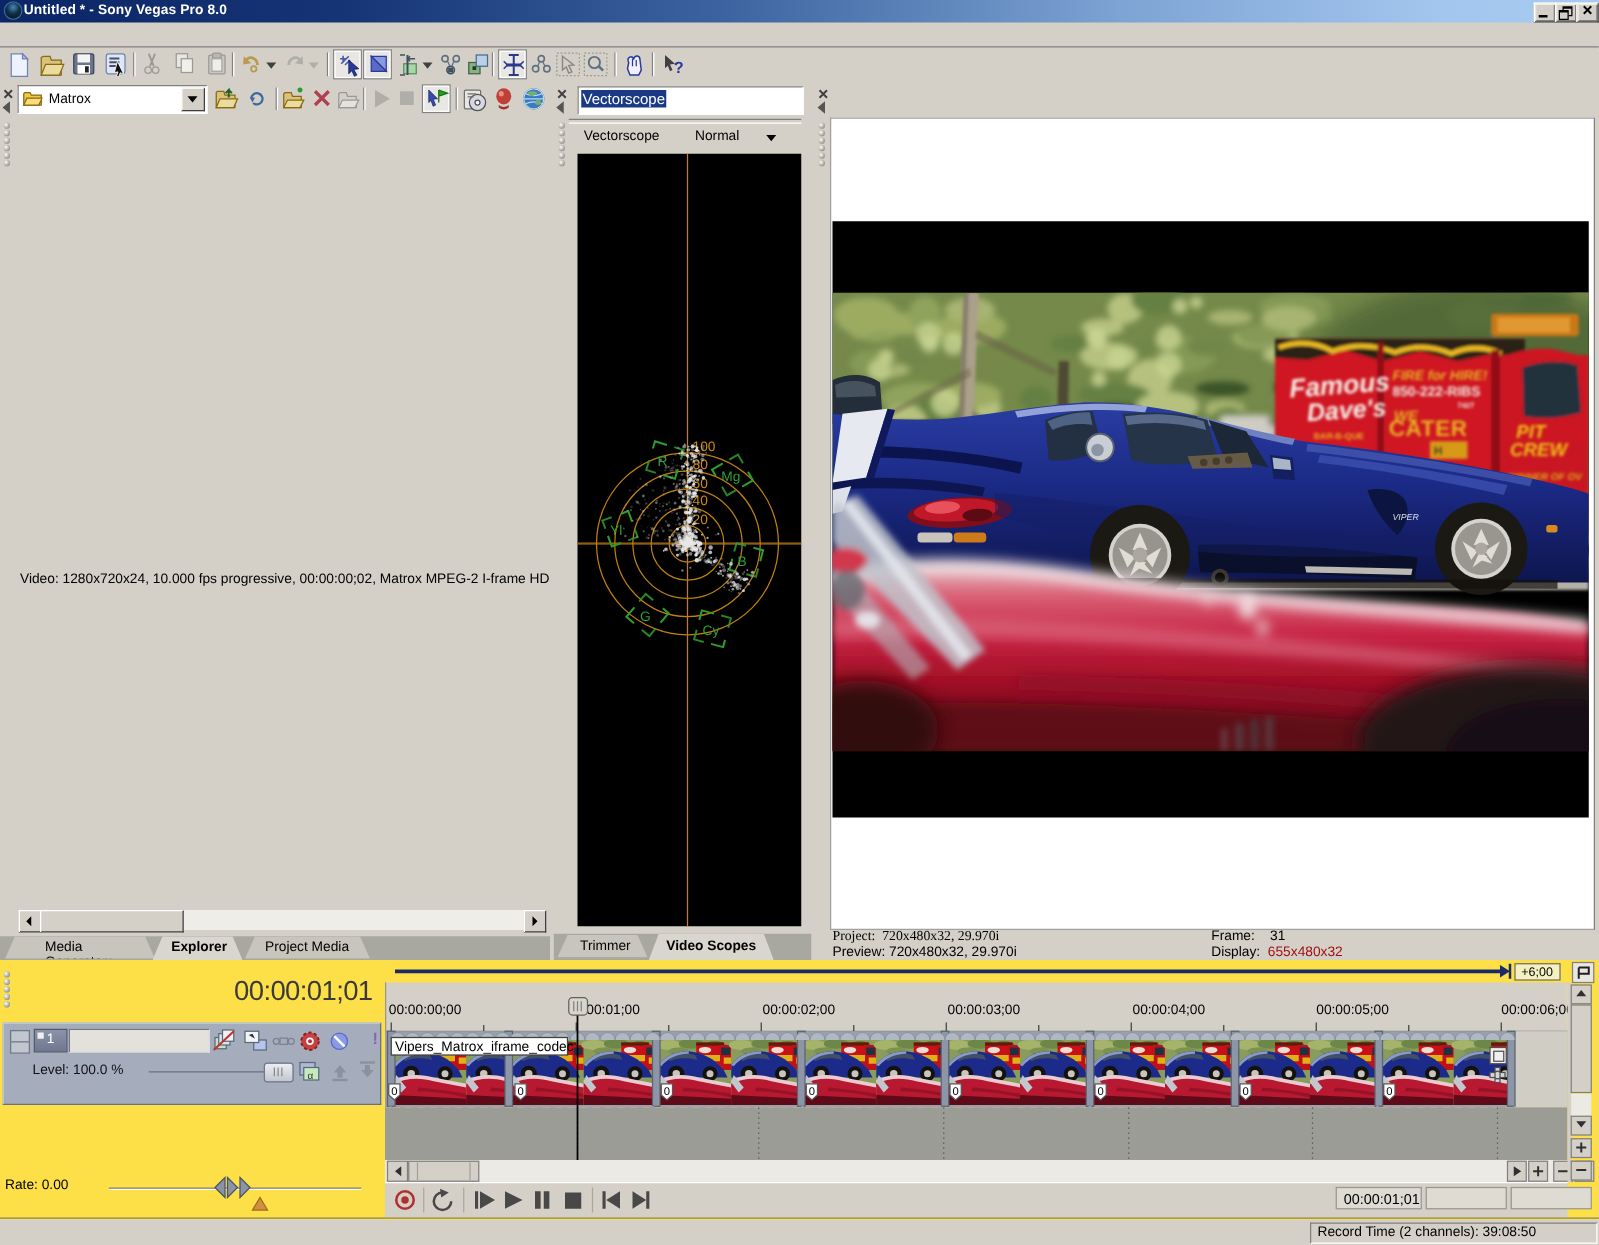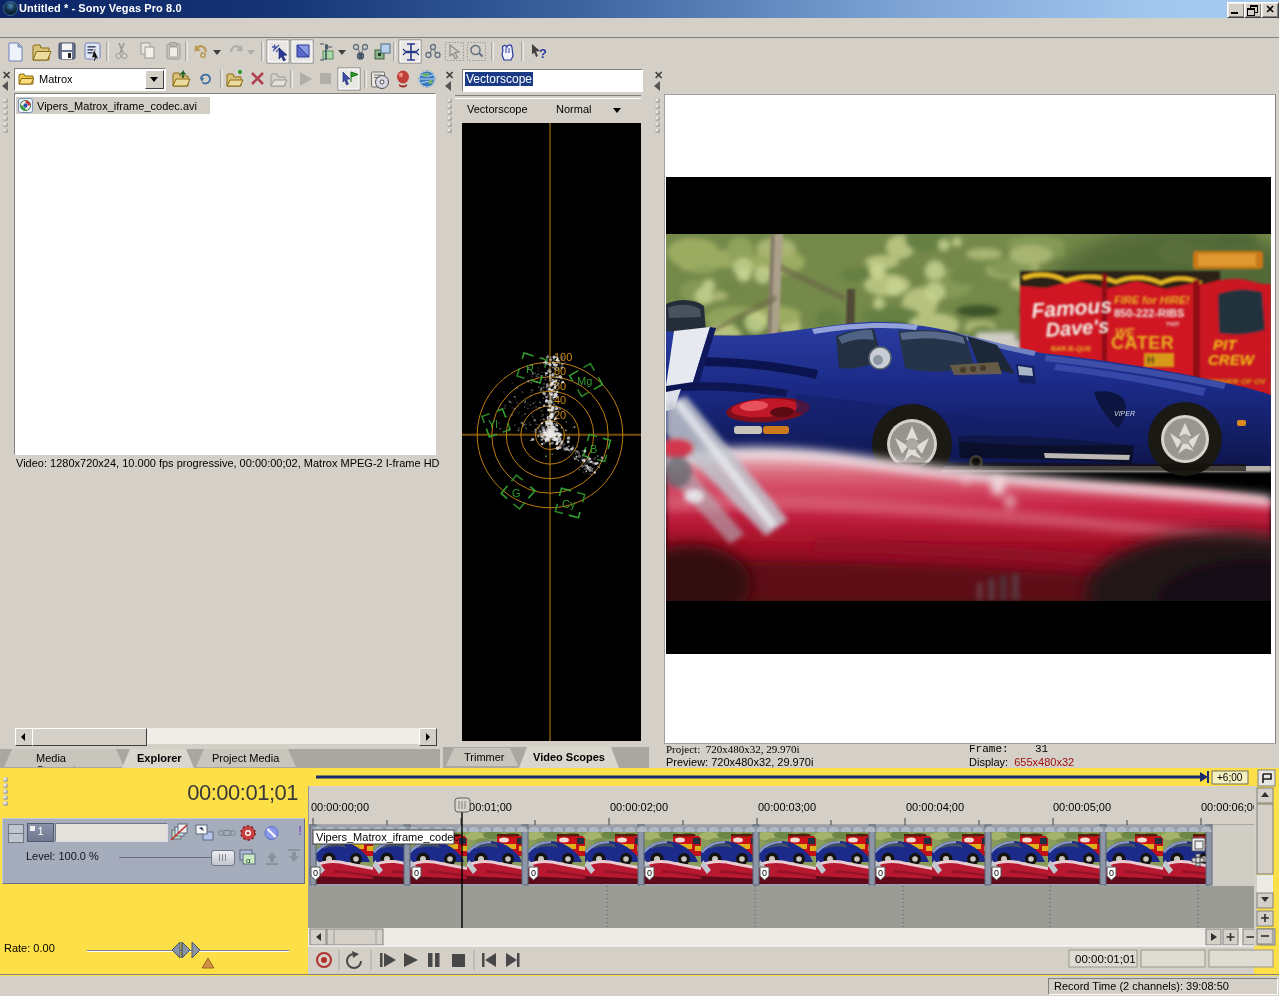--- a/index.html
+++ b/index.html
@@ -250,31 +250,20 @@
 
 <g transform="translate(250,3)">
             <circle cx="9" cy="9" r="8" fill="#3a7ac0" stroke="#1a4a80"></circle>
             <path d="M9 1 a8 8 0 0 0 0 16 M9 1 a8 8 0 0 1 0 16 M1 9 L17 9 M2.5 5 Q9 8 15.5 5 M2.5 13 Q9 10 15.5 13" fill="none" stroke="#bcd8f0" stroke-width="1"></path>
             <path d="M4 4 Q8 2 12 4 Q10 7 6 7 Z" fill="#70b070"></path>
             <path d="M11 10 Q15 9 15 13 Q12 15 10 13 Z" fill="#70b070"></path>
           </g>
 </svg>
       </div>
 
-  <div class="abs sunk" style="left:14px;top:28px;width:420px;height:360px;background:#fff;">
-    <div class="abs" style="left:1px;top:3px;width:194px;height:17px;background:#d2cec6;"></div>
-    <svg class="abs" style="left:3px;top:4px" width="15" height="15" viewBox="0 0 15 15">
-          <rect x="0.5" y="0.5" width="14" height="14" rx="2" fill="#e8f0fa" stroke="#7a90b8"></rect>
-          <circle cx="7.5" cy="7.5" r="5" fill="#fff" stroke="#2a6a2a"></circle>
-          <circle cx="7.5" cy="7.5" r="2.2" fill="#2a52a8"></circle>
-          <path d="M7.5 2.5 A5 5 0 0 1 12.5 7.5 L10 7.5 A 2.5 2.5 0 0 0 7.5 5 Z" fill="#d03030"></path>
-          <path d="M2.5 7.5 A5 5 0 0 0 7.5 12.5 L7.5 10 A 2.5 2.5 0 0 1 5 7.5 Z" fill="#30a030"></path>
-        </svg>
-    <span class="abs txt11" style="left:22px;top:6px;">Vipers_Matrox_iframe_codec.avi</span>
-  </div>
 
   <div class="abs txt11" style="left:16px;top:392px;">Video: 1280x720x24, 10.000 fps progressive, 00:00:00;02, Matrox MPEG-2 I-frame HD</div>
 
 
   <div class="abs" style="left:15px;top:663px;width:420px;height:16px;background:#efede8;">
     <div class="abs" style="left:0;top:0;width:16px;height:16px;background:#d4d0c8;border:1px solid;border-color:#fff #404040 #404040 #fff;">
           <div class="abs" style="left:5px;top:4px;width:0;height:0;border-top:4px solid transparent;border-bottom:4px solid transparent;border-right:4px solid #000;"></div>
         </div>
     <div class="abs" style="left:17px;top:0;width:113px;height:16px;background:#d4d0c8;border:1px solid;border-color:#fff #404040 #404040 #fff;"></div>
     <div class="abs" style="left:404px;top:0;width:16px;height:16px;background:#d4d0c8;border:1px solid;border-color:#fff #404040 #404040 #fff;">
@@ -1525,21 +1514,21 @@
 <ellipse cx="332" cy="252" rx="7" ry="10" fill="#f4eef0" opacity="0.85"></ellipse>
 <ellipse cx="344" cy="268" rx="5" ry="7" fill="#f0e8ea" opacity="0.7"></ellipse>
 <ellipse cx="300" cy="246" rx="4" ry="5" fill="#eedade" opacity="0.6"></ellipse>
 </g>
 </svg>
     </div>
   </div>
 
   <div class="abs txt11" style="left:14px;top:678px;font-family:Liberation Serif, serif;">Project:&nbsp;&nbsp;720x480x32, 29.970i</div>
   <div class="abs txt11" style="left:14px;top:691px;">Preview: 720x480x32, 29.970i</div>
-  <div class="abs txt11" style="left:317px;top:678px;font-family:Liberation Mono, monospace;">Frame:&nbsp;&nbsp;&nbsp;&nbsp;31</div>
+  <div class="abs txt11" style="left:317px;top:678px;">Frame:&nbsp;&nbsp;&nbsp;&nbsp;31</div>
   <div class="abs txt11" style="left:317px;top:691px;">Display:&nbsp;&nbsp;<span style="color:#a01010;">655x480x32</span></div>
 </div>
 
 <div class="abs" id="bottomdock" style="left:0;top:768px;width:1279px;height:208px;background:#fde047;">
 
 <div class="abs" style="left:3px;top:8px;">
         <div class="grip">
           <i></i>
           <i></i>
           <i></i>

